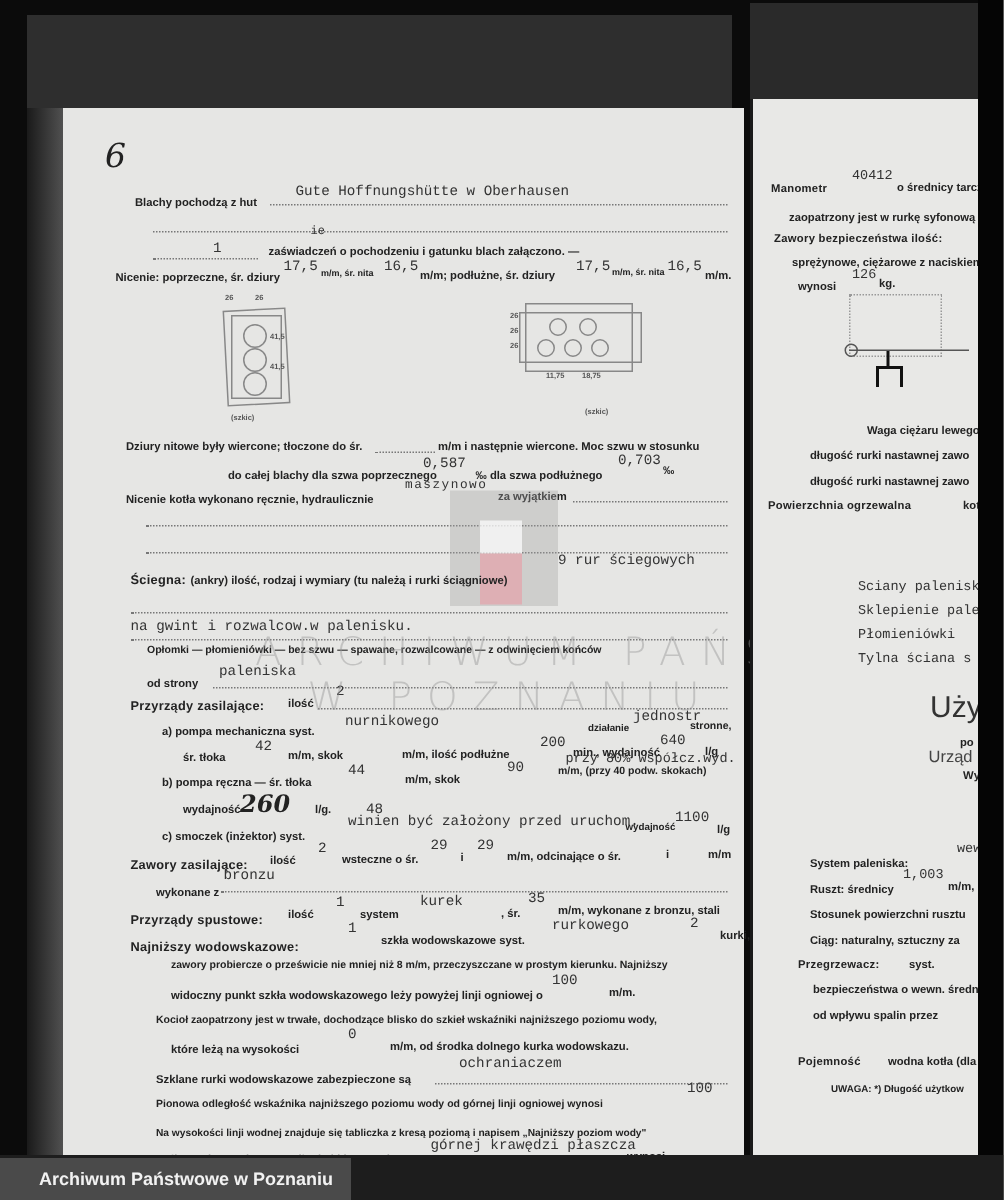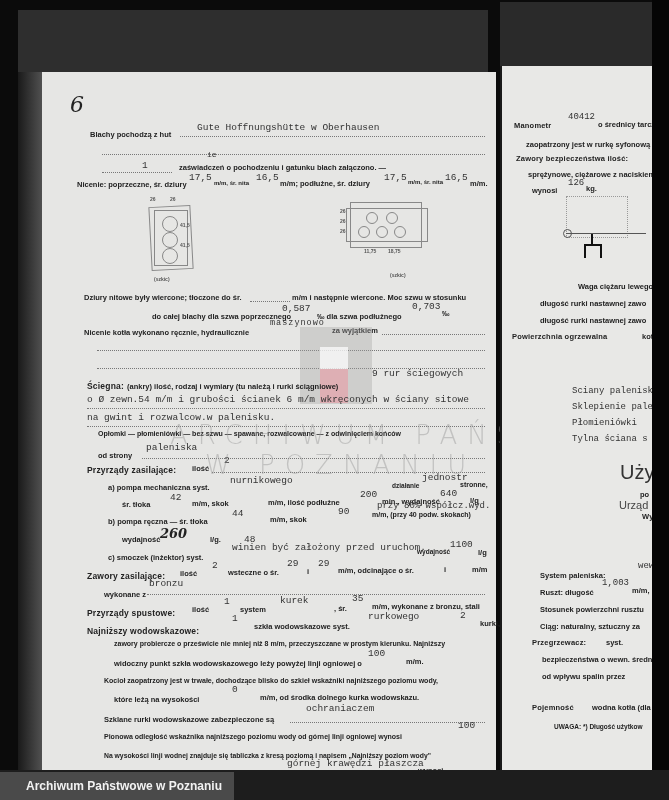--- a/index.html
+++ b/index.html
@@ -12,21 +12,21 @@
   .dark-right-edge { position:absolute; left:652px; top:0; width:17px; height:800px; background:#050505; }
   .bottom-strip { position:absolute; left:0; top:770px; width:669px; height:30px; background:#1d1d1d; }
   .caption-band { position:absolute; left:0; top:772px; width:234px; height:28px; background:#4a4a4a; }
   .caption { position:absolute; left:26px; top:779px; color:#f2f2f2; font-size:12px; font-weight:bold; }
 
   .lbl { position:absolute; font-size:7.5px; font-weight:bold; white-space:nowrap; color:#222; }
   .bold { font-weight:900; font-size:8.5px; letter-spacing:0.2px; }
   .tw { position:absolute; font-family:Liberation Mono, monospace; font-size:9.5px; color:#333; white-space:nowrap; }
   .line { position:absolute; border-bottom:1px dotted #777; height:0; }
   .hand { position:absolute; font-family:"DejaVu Serif", serif; font-style:italic; font-size:22px; color:#222; }
-  .hand-sm { position:absolute; font-family:"DejaVu Serif", serif; font-style:italic; font-weight:bold; font-size:13px; color:#222; }
+  .hand-sm { position:absolute; font-family:"DejaVu Serif", serif; font-style:italic; font-weight:bold; font-size:16px; color:#222; }
   .sub { font-size:6px; }
   .wm { position:absolute; font-family:"DejaVu Sans", sans-serif; font-size:26px; letter-spacing:10px; color:rgba(150,150,150,0.45); white-space:nowrap; font-weight:300; }
   .logo-gray { position:absolute; left:300px; top:327px; width:72px; height:77px; background:rgba(160,160,160,0.35); }
   .logo-white { position:absolute; left:320px; top:347px; width:28px; height:22px; background:rgba(255,255,255,0.7); }
   .logo-pink { position:absolute; left:320px; top:369px; width:28px; height:34px; background:rgba(235,150,160,0.55); }
   .sketch { position:absolute; border:1px solid #888; }
   .tiny { position:absolute; font-size:5px; color:#555; font-weight:bold; }
   .r-lbl { position:absolute; font-size:7.5px; font-weight:bold; white-space:nowrap; color:#222; }
   .r-tw { position:absolute; font-family:"Liberation Mono", monospace; font-size:9px; color:#333; white-space:nowrap; }
 </style>
@@ -106,21 +106,20 @@
   <div class="line" style="left:55px;top:278px;width:388px;"></div>
   <div class="line" style="left:55px;top:296px;width:388px;"></div>
 
   <div class="logo-gray" style="left:258px;top:255px;"></div>
   <div class="logo-white" style="left:278px;top:275px;"></div>
   <div class="logo-pink" style="left:278px;top:297px;"></div>
 
   <span class="lbl bold" style="left:45px;top:309px;">Ściegna:</span>
   <span class="lbl" style="left:85px;top:310px;">(ankry) ilość, rodzaj i wymiary (tu należą i rurki ściągniowe)</span>
   <span class="tw" style="left:330px;top:296px;">9 rur ściegowych</span>
-  <span class="tw" style="left:45px;top:322px;">o Ø zewn.54 m/m i grubości ścianek 6 m/m wkręconych w ściany sitowe</span>
   <div class="line" style="left:45px;top:336px;width:398px;"></div>
   <span class="tw" style="left:45px;top:340px;">na gwint i rozwalcow.w palenisku.</span>
   <div class="line" style="left:45px;top:354px;width:398px;"></div>
 
   <span class="lbl" style="left:56px;top:358px;font-size:7px;">Opłomki — płomieniówki — bez szwu — spawane, rozwalcowane — z odwinięciem końców</span>
   <span class="lbl" style="left:56px;top:379px;">od strony</span>
   <span class="tw" style="left:104px;top:370px;">paleniska</span>
   <div class="line" style="left:100px;top:386px;width:343px;"></div>
 
   <span class="lbl bold" style="left:45px;top:393px;">Przyrządy zasilające:</span>
@@ -249,21 +248,21 @@
   <span class="r-tw" style="left:70px;top:352px;">Płomieniówki</span>
   <span class="r-tw" style="left:70px;top:368px;">Tylna ściana s</span>
 
   <span style="position:absolute;left:118px;top:395px;font-family:'Liberation Sans',sans-serif;font-size:20px;color:#333;">Użytk</span>
   <span class="r-lbl" style="left:138px;top:424px;">po</span>
   <span style="position:absolute;left:117px;top:433px;font-size:11px;color:#444;">Urząd</span>
   <span class="r-lbl bold" style="left:140px;top:446px;">Wy</span>
 
   <span class="r-lbl" style="left:38px;top:505px;">System paleniska:</span>
   <span class="r-tw" style="left:136px;top:495px;">wewn</span>
-  <span class="r-lbl" style="left:38px;top:522px;">Ruszt: długość</span>
+  <span class="r-lbl" style="left:38px;top:522px;">Ruszt: średnicy</span>
   <span class="r-tw" style="left:100px;top:512px;">1,003</span>
   <span class="r-lbl" style="left:130px;top:520px;">m/m,</span>
   <span class="r-lbl" style="left:38px;top:539px;">Stosunek powierzchni rusztu</span>
   <span class="r-lbl" style="left:38px;top:556px;">Ciąg: naturalny, sztuczny za</span>
   <span class="r-lbl bold" style="left:30px;top:572px;">Przegrzewacz:</span>
   <span class="r-lbl" style="left:104px;top:572px;">syst.</span>
   <span class="r-lbl" style="left:40px;top:589px;">bezpieczeństwa o wewn. średn</span>
   <span class="r-lbl" style="left:40px;top:606px;">od wpływu spalin przez</span>
   <span class="r-lbl bold" style="left:30px;top:637px;">Pojemność</span>
   <span class="r-lbl" style="left:90px;top:637px;">wodna kotła (dla</span>

